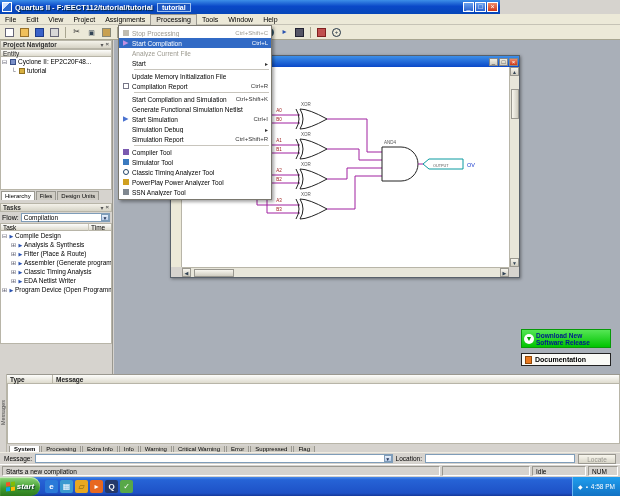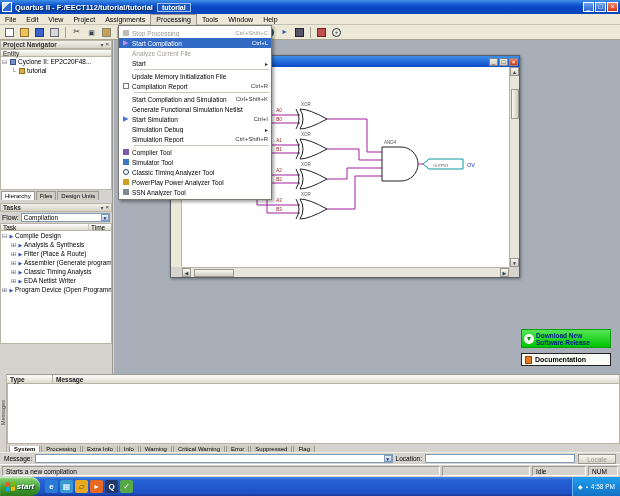--- a/index.html
+++ b/index.html
@@ -1,21 +1,21 @@
 <!DOCTYPE html>
 <html><head>
 <meta charset="utf-8">
 <style>
   *{margin:0;padding:0;box-sizing:border-box}
   html,body{width:620px;height:496px;overflow:hidden}
   body{font-family:"Liberation Sans","DejaVu Sans",sans-serif;background:#d6d3ce;position:relative;font-size:7px;color:#000}
   .abs{position:absolute}
 
   
-  .titlebar{left:0;top:0;width:620px;height:14px;background:linear-gradient(#3d8fe8,#0a48c8 45%,#0646b8);color:#fff;display:flex;align-items:center;padding:0 2px;z-index:5}
+  .titlebar{left:0;top:0;width:500px;height:14px;background:linear-gradient(#3d8fe8,#0a48c8 45%,#0646b8);color:#fff;display:flex;align-items:center;padding:0 2px;z-index:5}
   .app-icon{width:10px;height:10px;background:linear-gradient(135deg,#cfe2ff 40%,#2a6ad0 40%);border:1px solid #fff;margin-right:3px}
   .title-text{font-size:7.5px;font-weight:bold;white-space:nowrap;text-shadow:1px 1px 1px #023}
   .doc-badge{margin-left:4px;background:#1a54c0;border:1px solid #9ec1f0;padding:0 4px;font-size:7px;font-weight:bold}
   .tb-btns{margin-left:auto;display:flex;gap:1px}
   .tb-btn{width:11px;height:10px;background:linear-gradient(#6aa2ef,#2a62cf);border:1px solid #fff;color:#fff;font-size:7px;line-height:8px;text-align:center}
   .tb-btn.close{background:linear-gradient(#ef8a6a,#d03818)}
 
   
   .menubar{left:0;top:14px;width:620px;height:11px;background:#ece9d8;border-bottom:1px solid #c6c3b6;display:flex;align-items:center;z-index:5}
   .mb-item{padding:0 5px;height:11px;line-height:11px;font-size:7px}

